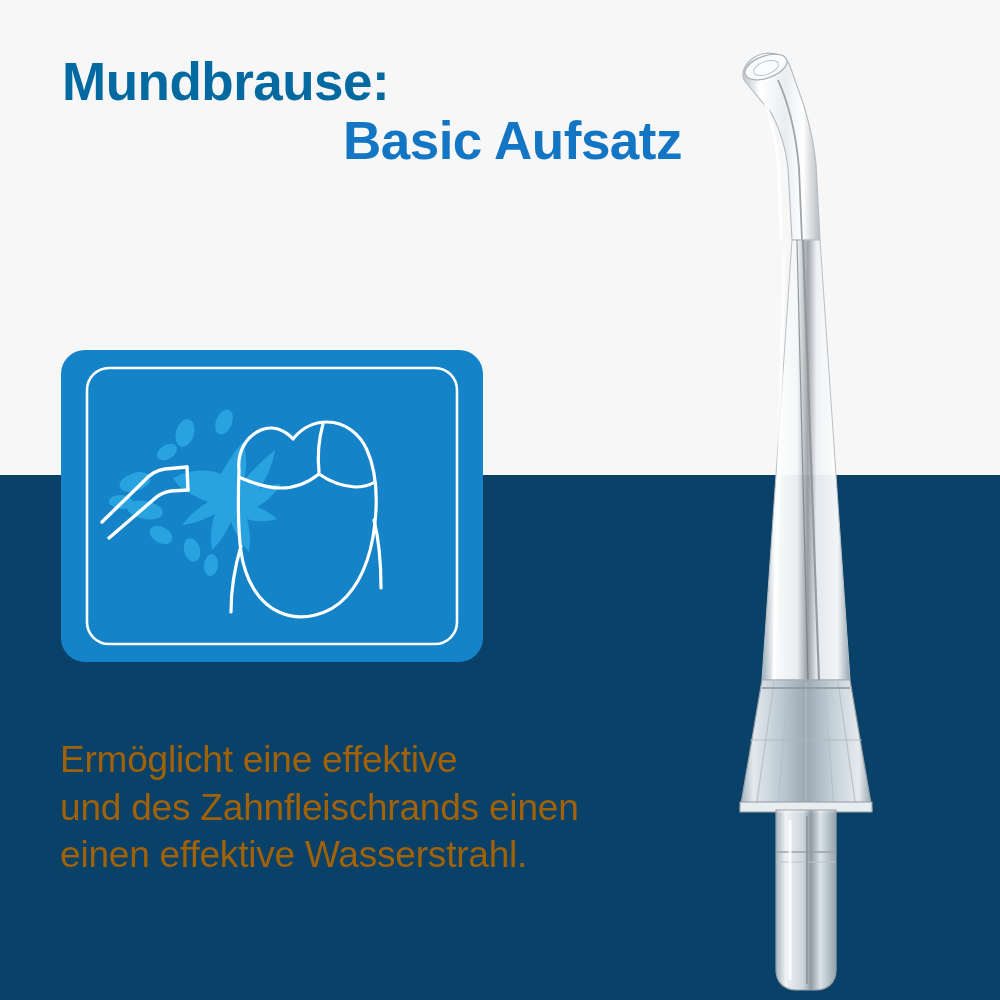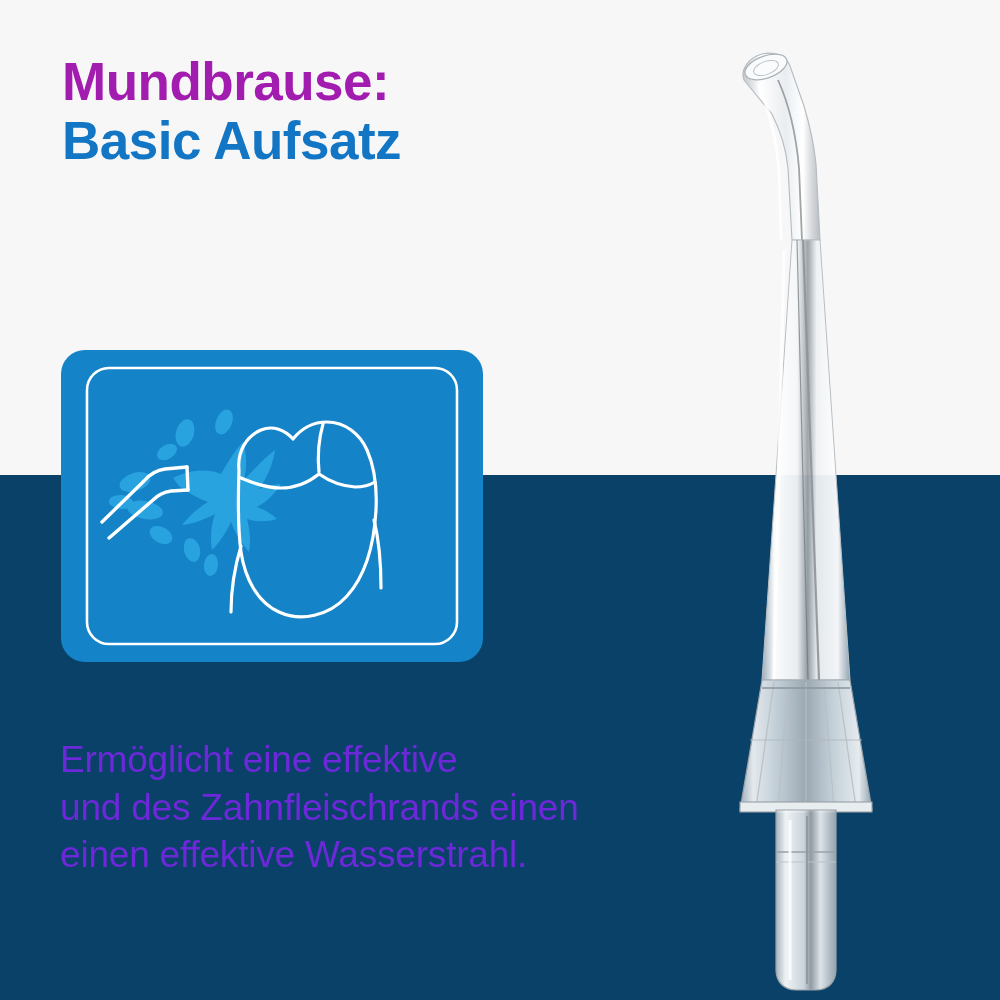--- a/index.html
+++ b/index.html
@@ -43,22 +43,22 @@
     width: 620px;
     line-height: 1.12;
     letter-spacing: -0.5px;
   }
   .headline-line {
     display: block;
     font-size: 53px;
     font-weight: 700;
     white-space: nowrap;
   }
-  .headline-line.l1 { color: #a21caf; }
-  .headline-line.l2 { color: #1276c4; }
+  .headline-line.l1 { color: #0369a1; }
+  .headline-line.l2 { color: #1276c4; text-align: right; }
 
   
   .icon-card {
     position: absolute;
     left: 61px;
     top: 350px;
     width: 422px;
     height: 312px;
     background: #1583c8;
     border-radius: 24px;
@@ -69,21 +69,21 @@
     width: 422px;
     height: 312px;
   }
 
   
   .body-copy {
     position: absolute;
     left: 60px;
     top: 736px;
     width: 720px;
-    color: #6d28d9;
+    color: #a16207;
     font-size: 37px;
     font-weight: 400;
     line-height: 1.29;
     letter-spacing: -0.2px;
   }
   .body-copy .copy-line {
     display: block;
     white-space: nowrap;
   }
 

